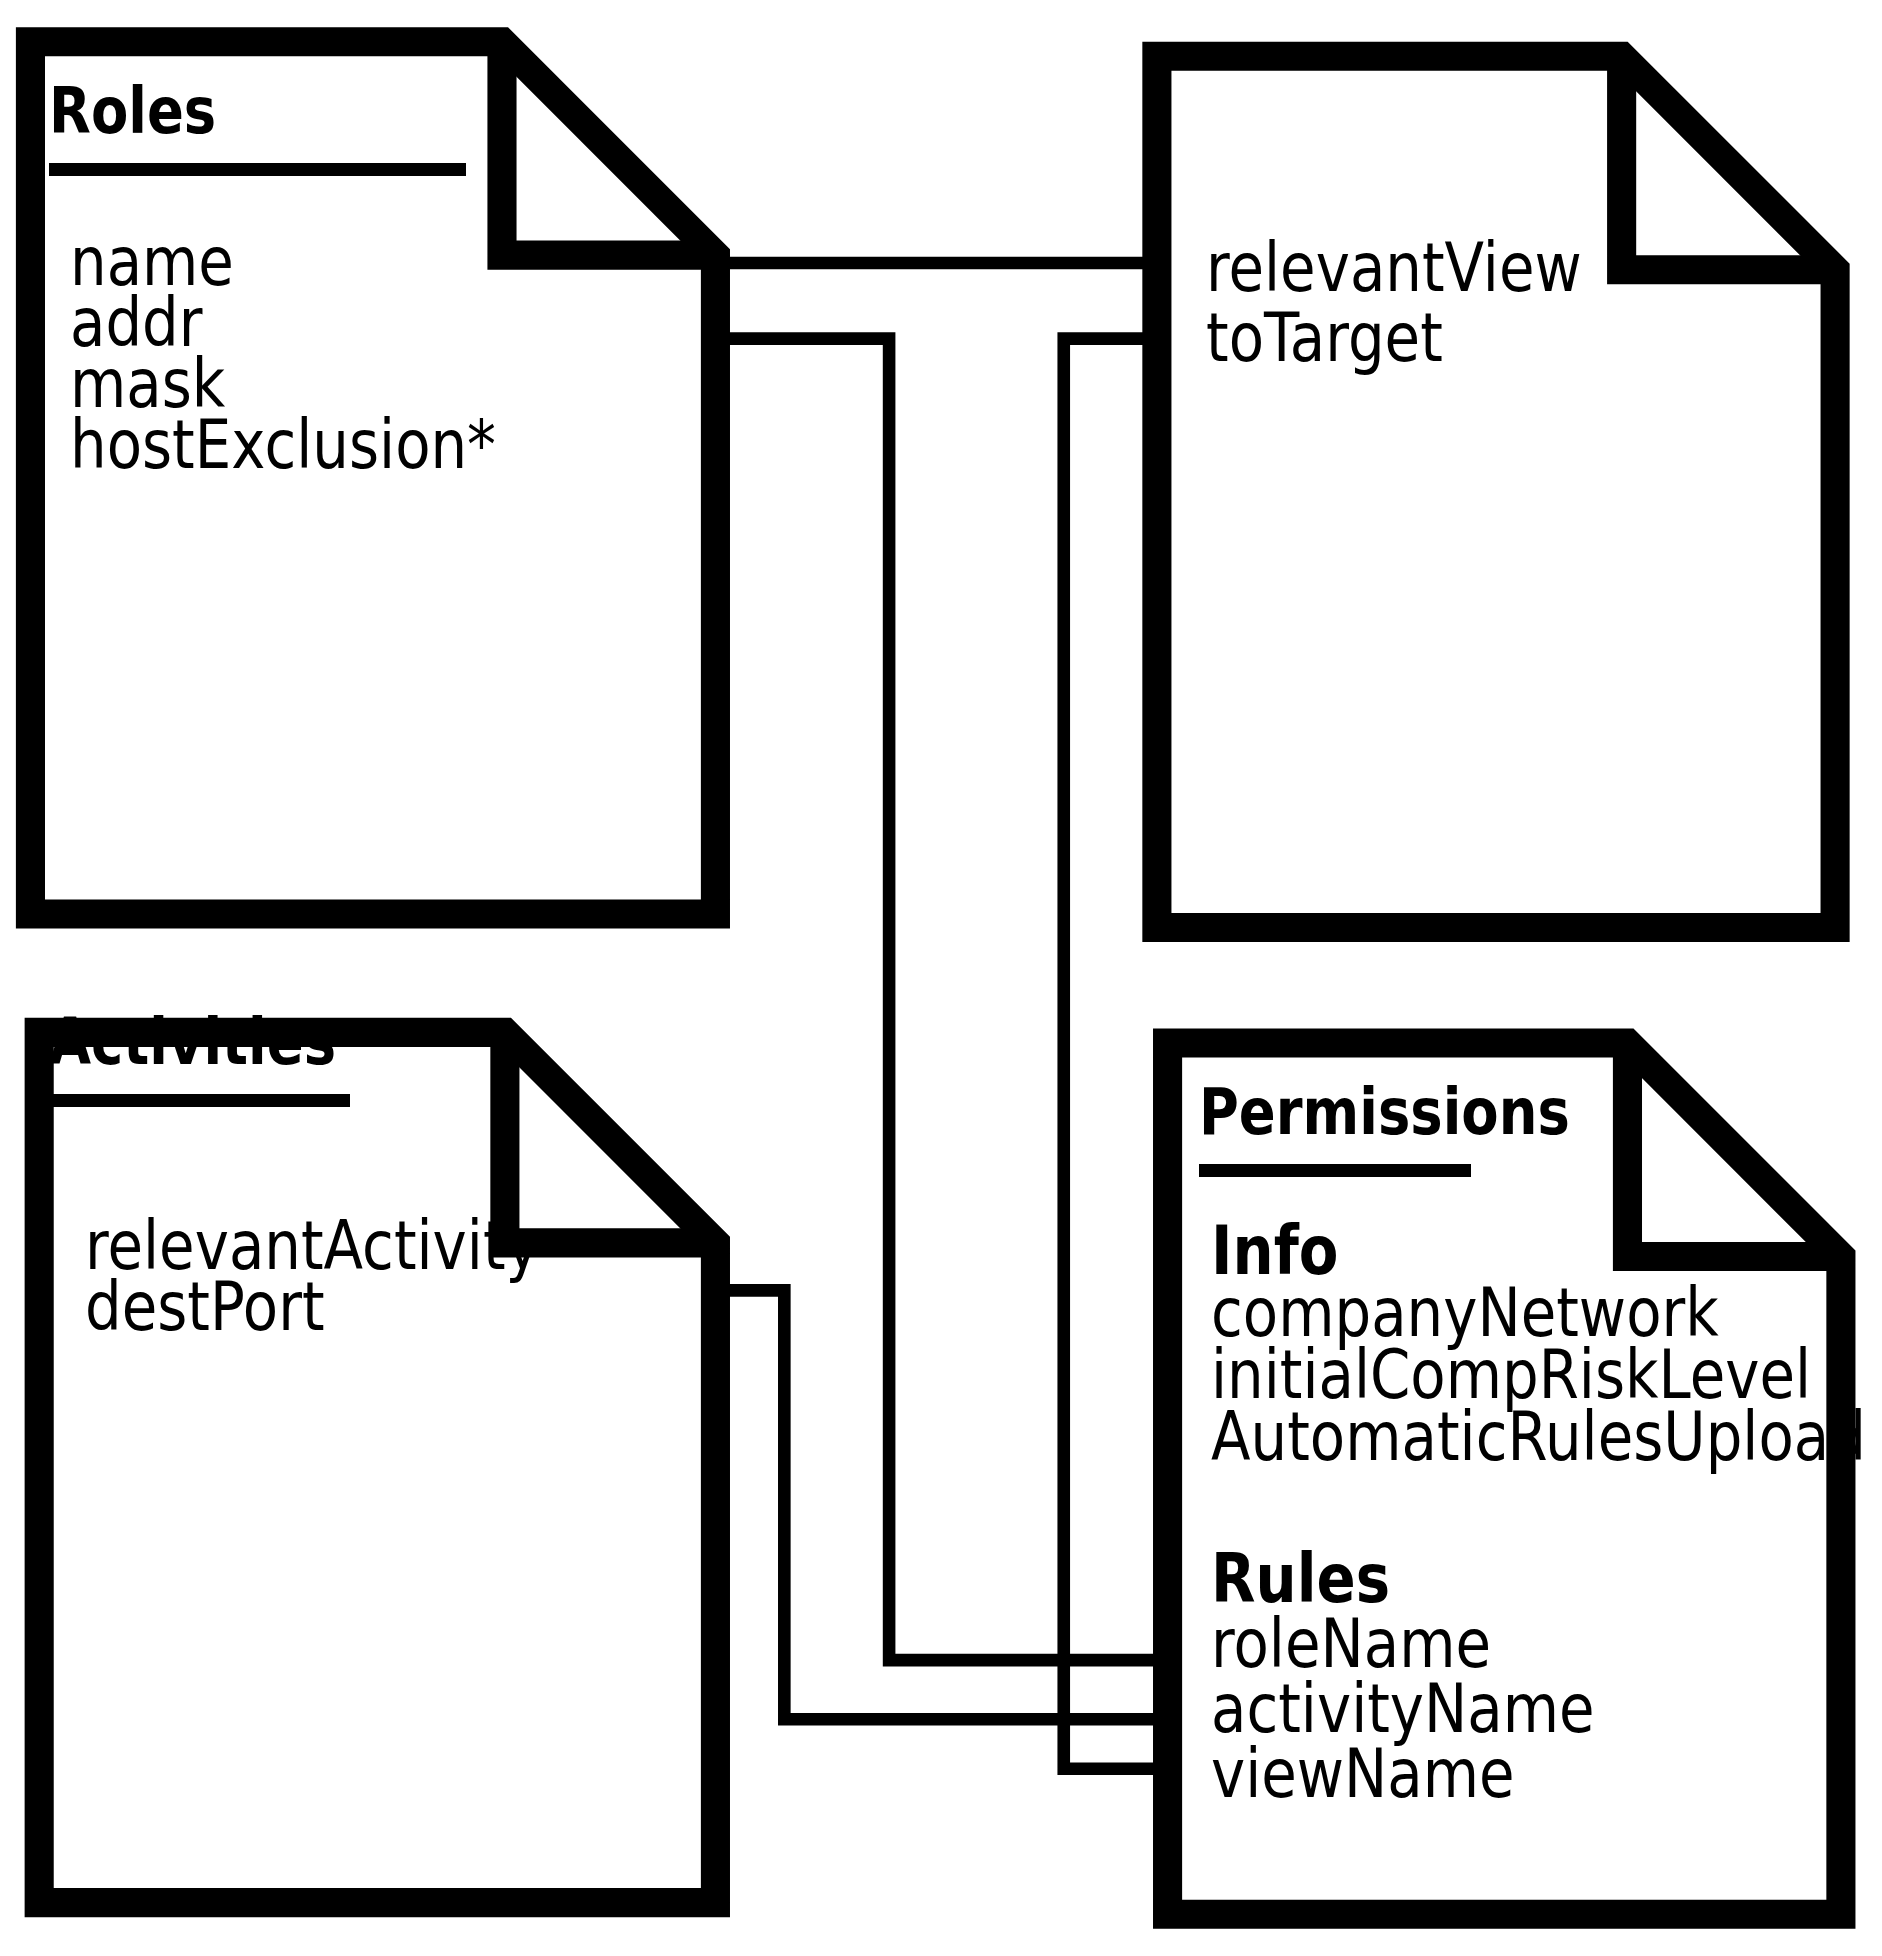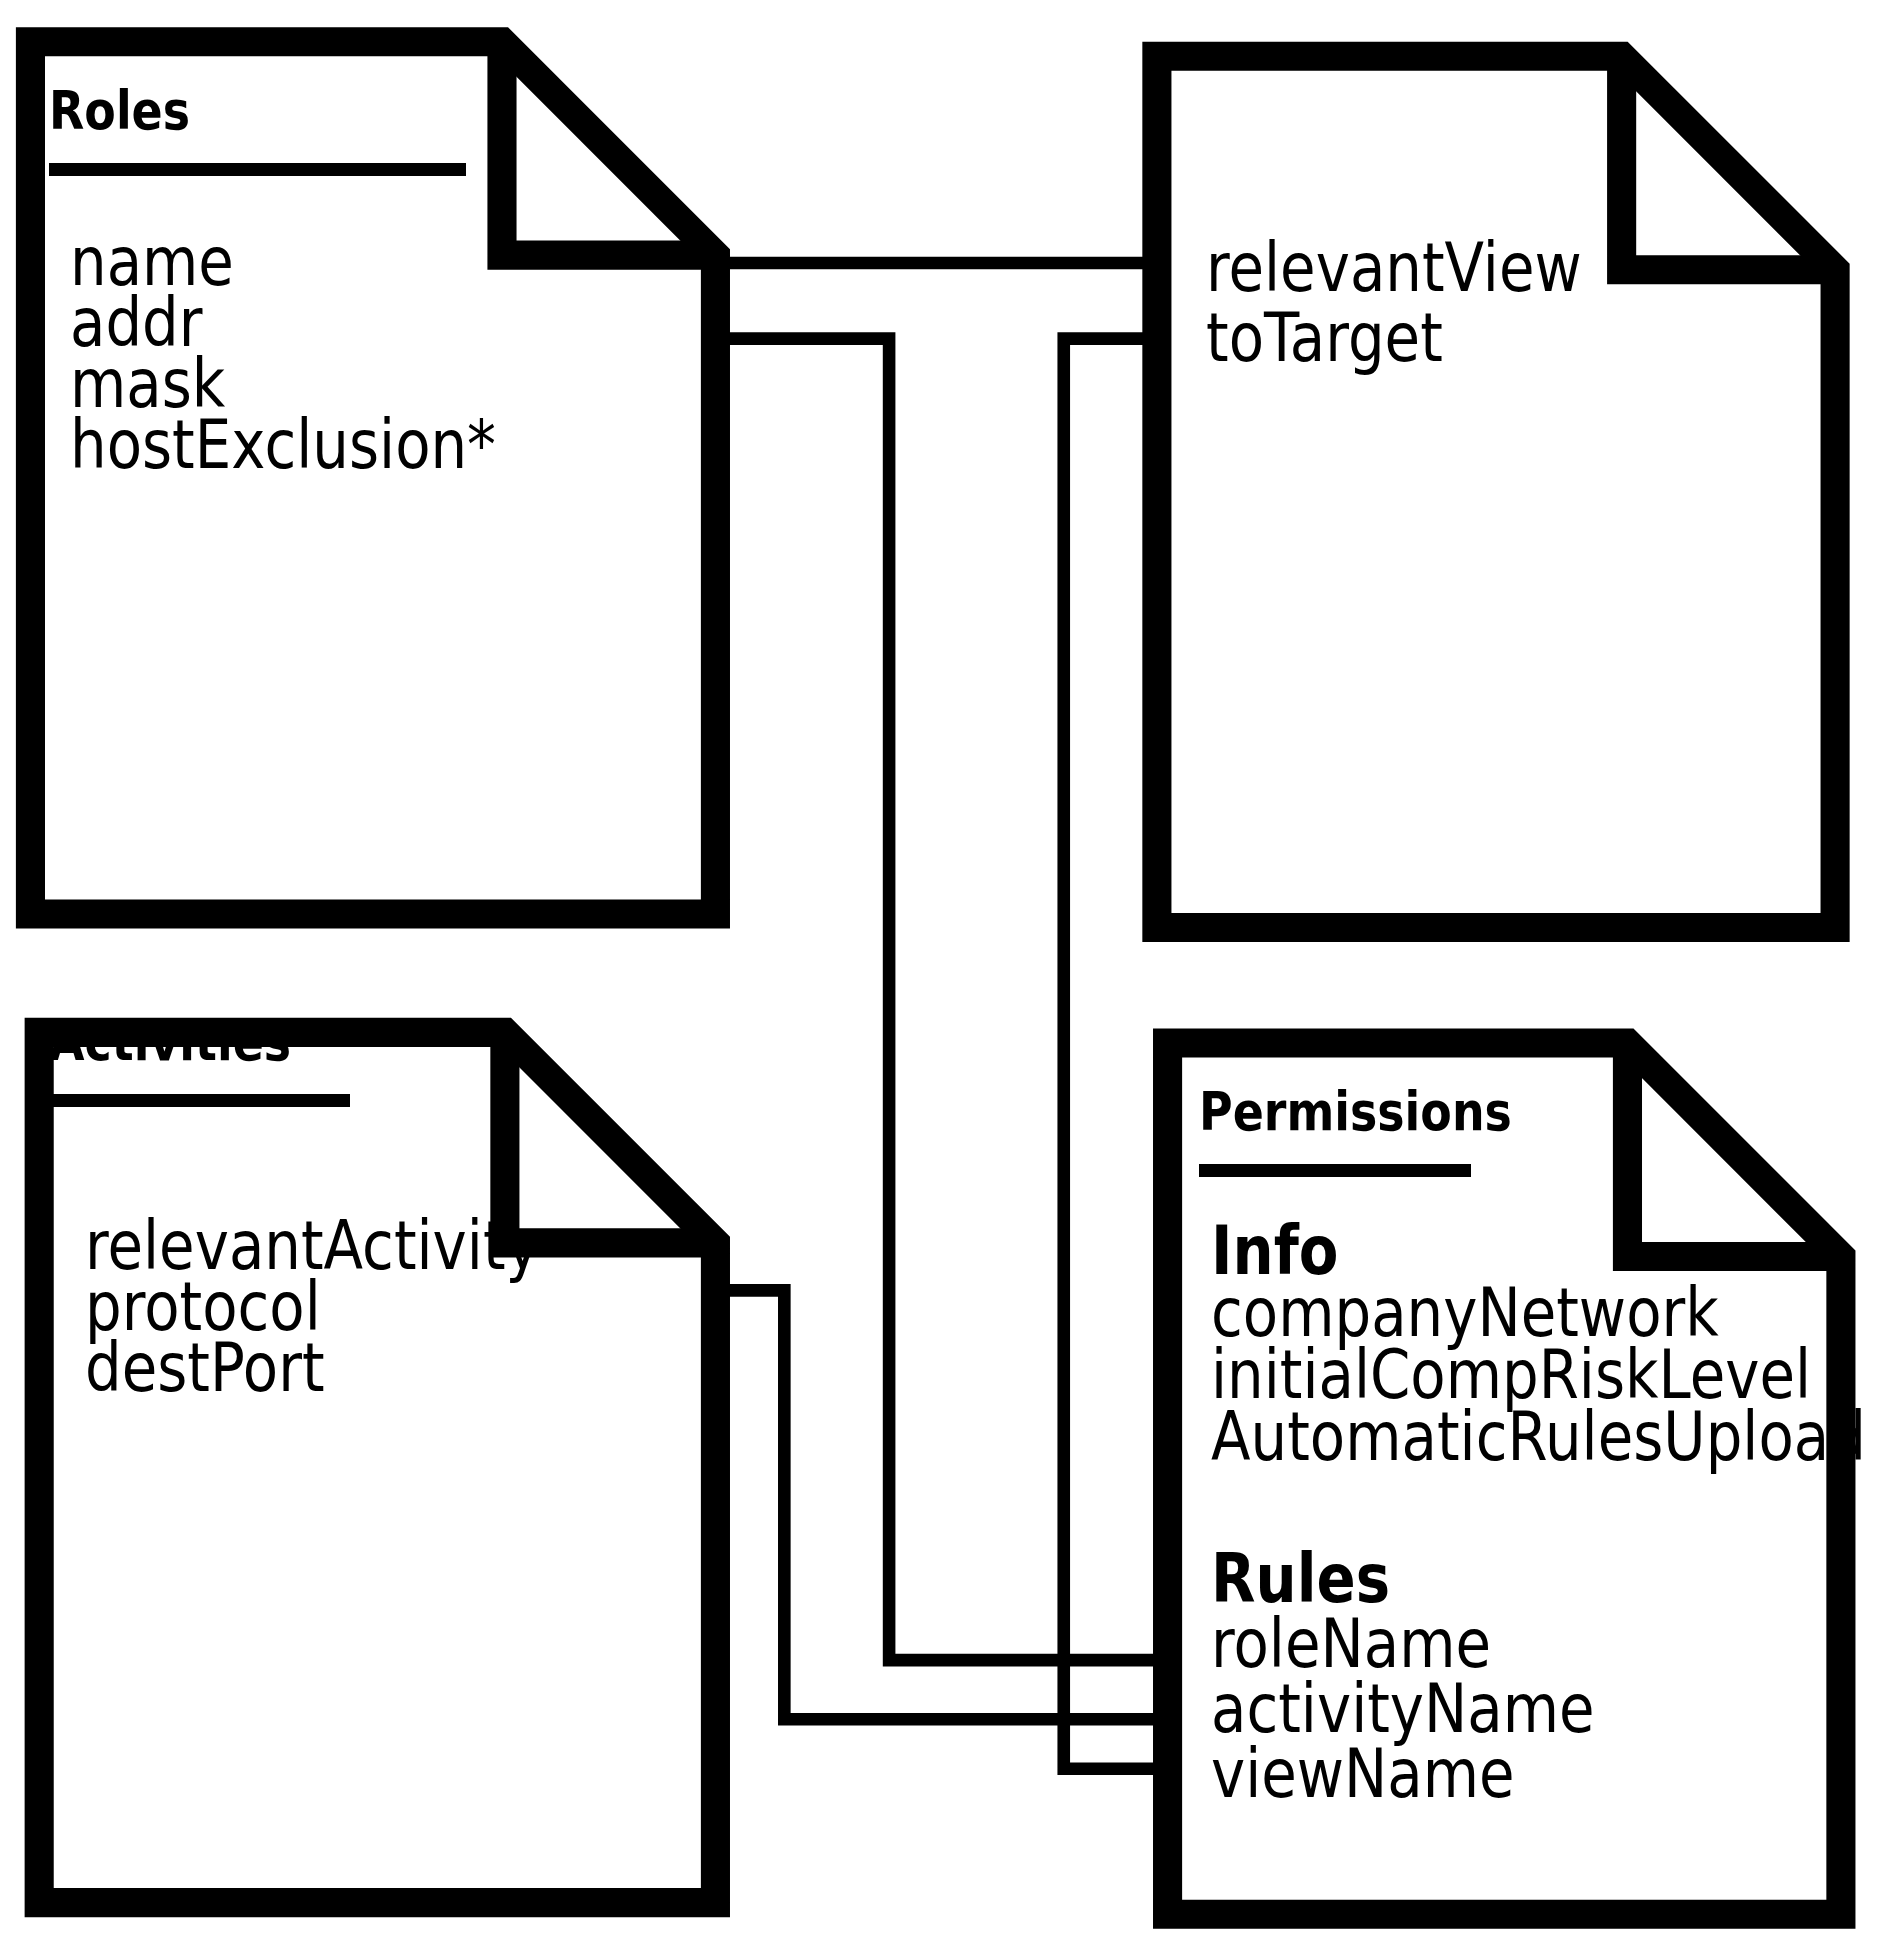--- a/index.html
+++ b/index.html
@@ -11,21 +11,21 @@
     color:#000;
     overflow:hidden;
   }
   svg.layer{position:absolute;left:0;top:0;}
   .docbody{fill:#ffffff;stroke:#000000;stroke-width:30;stroke-linejoin:miter;}
   .fold{fill:none;stroke:#000000;stroke-width:30;stroke-linejoin:miter;stroke-linecap:butt;}
   .conn{fill:none;stroke:#000000;stroke-width:13;stroke-linejoin:miter;stroke-linecap:butt;}
   .title{
     position:absolute;
     font-weight:bold;
-    font-size:54px;
+    font-size:64px;
     line-height:58px;
     border-bottom:13.6px solid #000;
     padding-bottom:23px;
     white-space:nowrap;
   }
   .fields{
     position:absolute;
     font-size:68px;
     white-space:nowrap;
   }
@@ -84,21 +84,20 @@
   <div class="fields" style="left:1206px;top:233px;line-height:70px">
     <div class="row"><span class="tx">relevantView</span></div>
     <div class="row"><span class="tx">toTarget</span></div>
   </div>
 
   <div class="title" style="left:49px;top:1013px;width:301px">
     <span class="tx">Activities</span>
   </div>
   <div class="fields" style="left:85px;top:1215px;line-height:61px">
     <div class="row"><span class="tx">relevantActivity</span></div>
-    <div class="row"><span class="tx">protocol</span></div>
     <div class="row"><span class="tx">destPort</span></div>
   </div>
 
   <div class="title" style="left:1199px;top:1083px;width:272px">
     <span class="tx">Permissions</span>
   </div>
   <div class="fields" style="left:1211px;top:1220px;line-height:62px">
     <div class="hrow"><span class="tx">Info</span></div>
     <div class="row"><span class="tx">companyNetwork</span></div>
     <div class="row"><span class="tx">initialCompRiskLevel</span></div>

